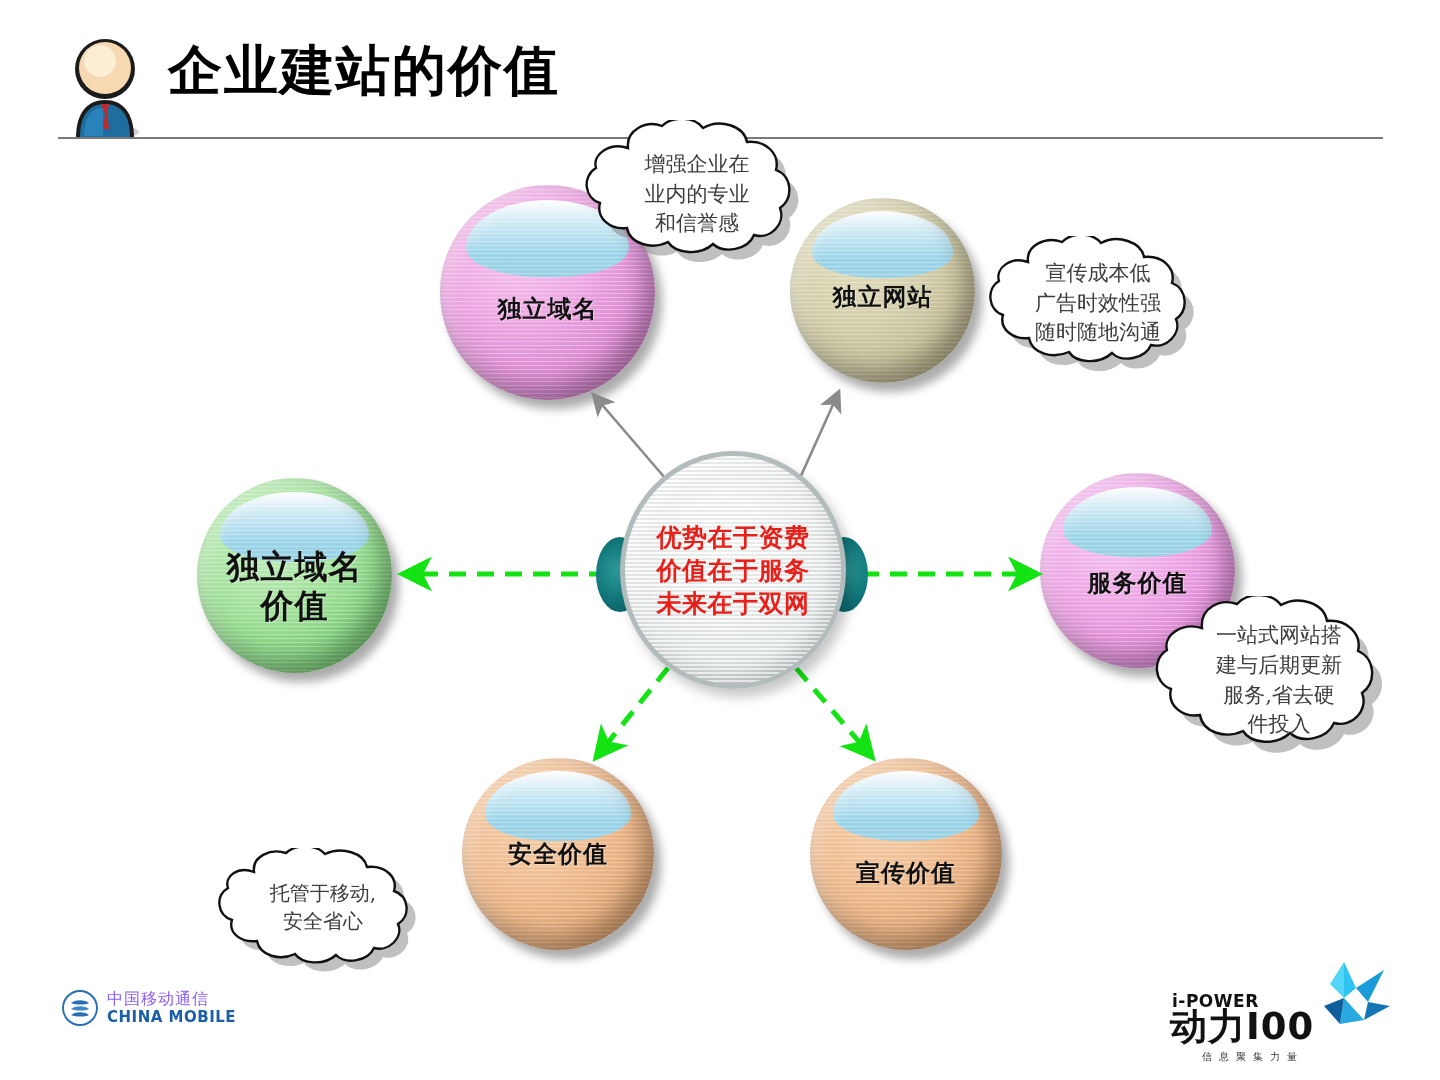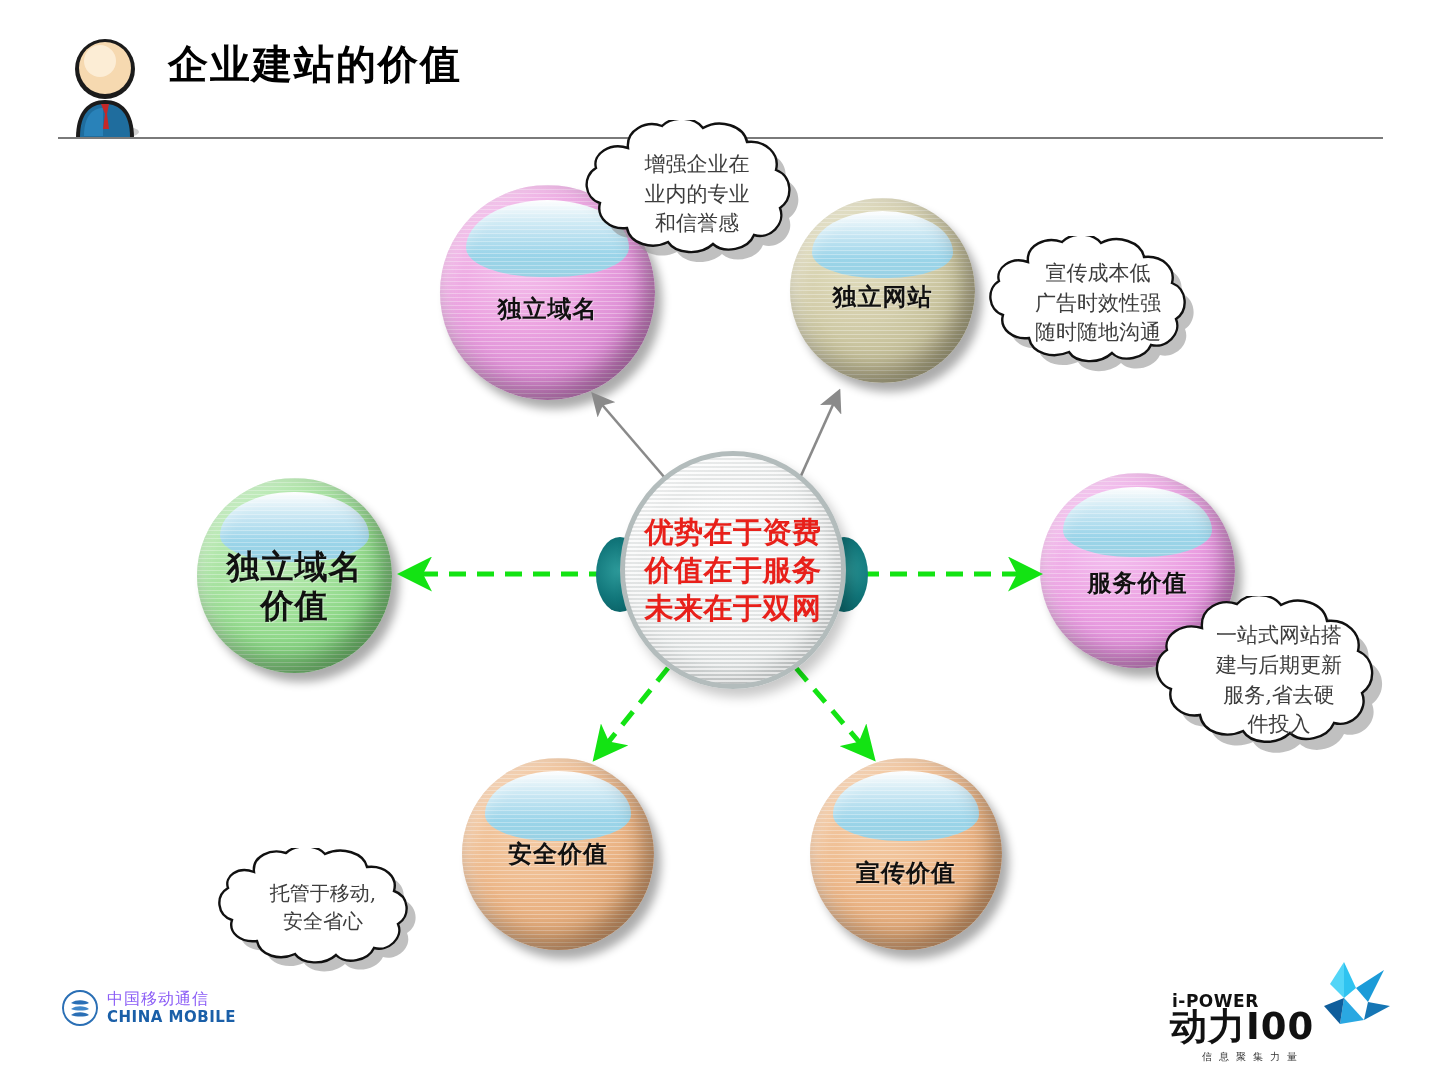--- a/index.html
+++ b/index.html
@@ -23,21 +23,21 @@
     background: #7a7a7a;
   }
   #person-icon {
     position: absolute;
     left: 62px; top: 28px;
     width: 86px; height: 112px;
   }
   #page-title {
     position: absolute;
     left: 168px; top: 44px;
-    font-size: 40px;
+    font-size: 54px;
     font-weight: 700;
     color: #000000;
     letter-spacing: 2px;
     line-height: 1;
     white-space: nowrap;
     font-family: "DejaVu Sans", "Liberation Sans", sans-serif;
   }
 
   
   .sphere {
@@ -130,21 +130,21 @@
     border: 5px solid #b3bcbc;
     display: flex; align-items: center; justify-content: center;
   }
   #sphere-center .stripes {
     position: absolute; inset: 0; border-radius: 50%;
     background: repeating-linear-gradient(180deg, rgba(255,255,255,0.55) 0px, rgba(255,255,255,0.55) 2px, rgba(120,130,130,0.13) 2px, rgba(120,130,130,0.13) 4px);
     pointer-events: none;
   }
   #center-label {
     position: relative; z-index: 5;
-    font-size: 29px;
+    font-size: 25px;
     font-weight: 700;
     color: #e8201a;
     line-height: 1.32;
     white-space: pre-line;
     text-align: center;
     letter-spacing: 0.5px;
   }
 
   
   .cloud {

